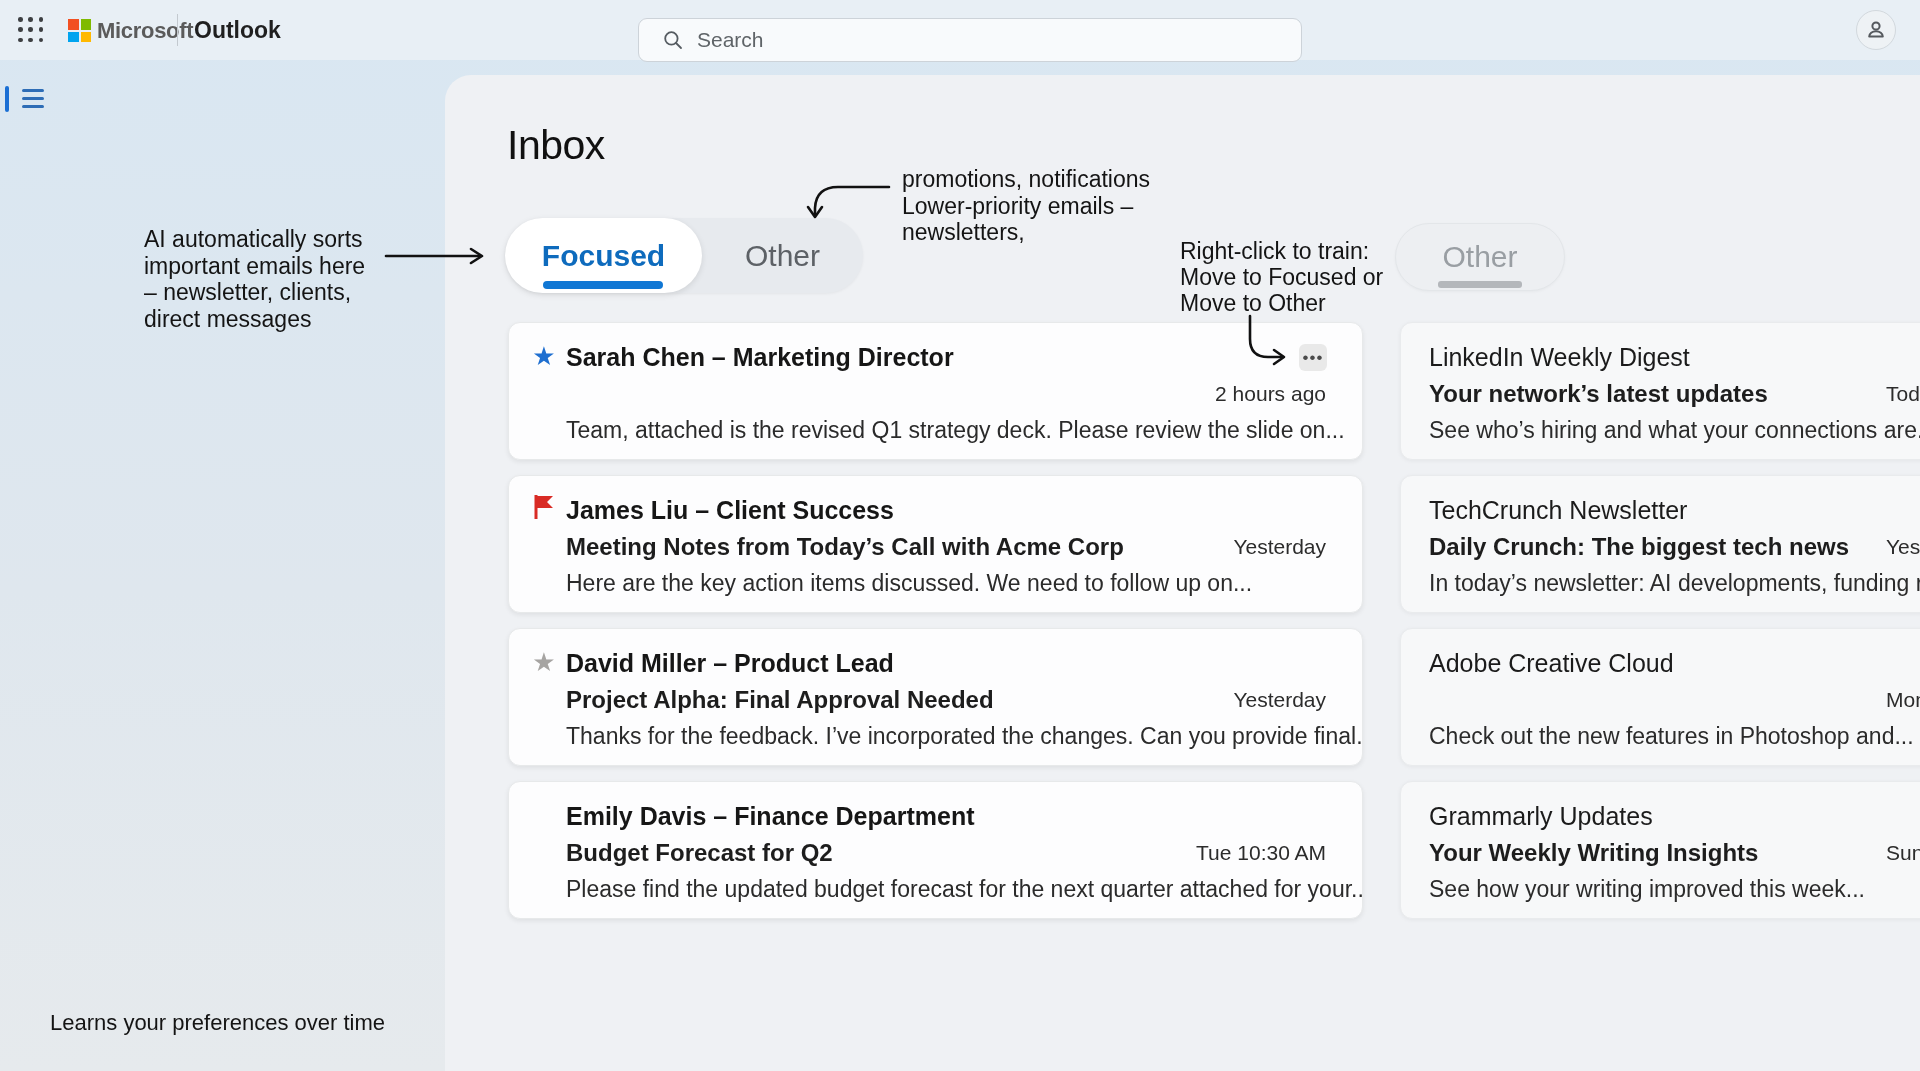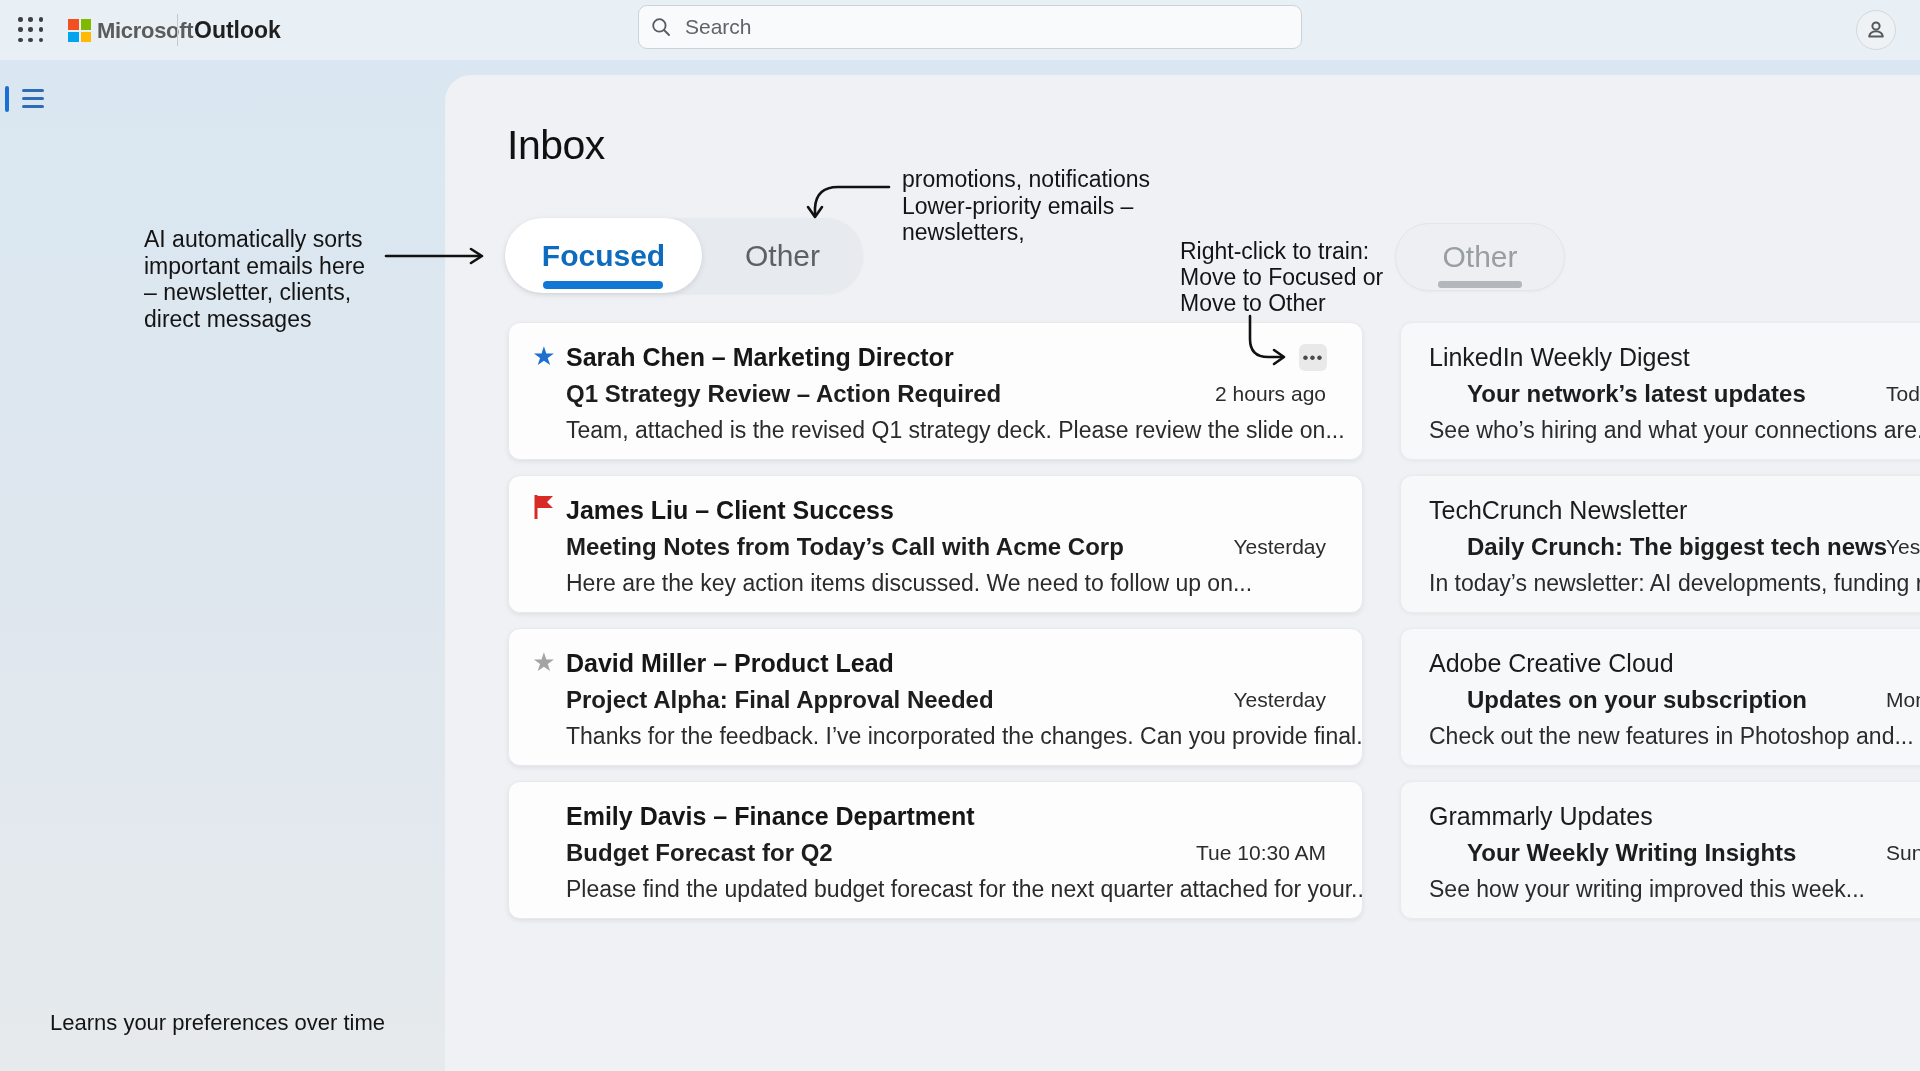--- a/index.html
+++ b/index.html
@@ -14,23 +14,23 @@
             background:#e8eff5; }
   .waffle { position:absolute; left:18px; top:17px; width:26px; height:26px;
             display:grid; grid-template-columns:repeat(3,1fr); gap:5px; cursor:pointer; }
   .waffle i { width:4.5px; height:4.5px; border-radius:50%; background:#3d3f42; }
   .mslogo { position:absolute; left:68px; top:19px; width:23px; height:23px;
             display:grid; grid-template-columns:1fr 1fr; gap:2px; }
   .mslogo i { width:10.5px; height:10.5px; }
   .ms-label { position:absolute; left:97px; top:18px; font-size:22px; font-weight:700; color:#5b5b5b; letter-spacing:-0.3px; }
   .tb-divider { position:absolute; left:177px; top:14px; width:1px; height:32px; background:#c3c9cf; }
   .app-label { position:absolute; left:194px; top:17px; font-size:23px; font-weight:600; color:#1f1f1f; }
-  .searchbox { position:absolute; left:638px; top:5px; width:664px; height:44px;
+  .searchbox { position:absolute; left:638px; top:18px; width:664px; height:44px;
                background:#f8fafc; border:1px solid #cdd3d9; border-radius:9px;
-               display:flex; align-items:center; padding-left:12px; }
+               display:flex; align-items:center; padding-left:24px; }
   .searchbox svg { flex:0 0 auto; }
   .searchbox input { border:none; outline:none; background:transparent;
                font-family:inherit; font-size:21px; color:#3a3f44; margin-left:14px; width:560px; }
   .searchbox input::placeholder { color:#5f6468; opacity:1; }
   .profile { position:absolute; left:1856px; top:10px; width:40px; height:40px;
              border-radius:50%; border:1.5px solid #d2d8dd; background:#eef2f5;
              display:flex; align-items:center; justify-content:center; cursor:pointer; }
   
   .accent-bar { position:absolute; left:5px; top:86px; width:4px; height:26px;
                 background:#1a6fd4; border-radius:2px; }
@@ -71,21 +71,21 @@
           box-shadow:0 1px 4px rgba(0,0,0,.05); }
   .card .icon { position:absolute; left:20px; top:18px; width:30px; height:30px;
           font-size:26px; line-height:30px; text-align:center; }
   .icon-star-blue { color:#1f6fd0; }
   .icon-star-gray { color:#a6a4a2; }
   .card .sender  { position:absolute; left:57px; top:20px; font-size:25px; font-weight:700; color:#161616; white-space:nowrap; }
   .card .subject { position:absolute; left:57px; top:57px; font-size:24px; font-weight:700; color:#1d1d1d; white-space:nowrap; }
   .card .preview { position:absolute; left:57px; top:94px; font-size:23px; color:#2b2b2b; white-space:nowrap; }
   .card .time    { position:absolute; right:36px; top:59px; font-size:21px; color:#2c2c2c; white-space:nowrap; }
   .card.right .sender  { left:28px; font-weight:400; color:#1b1b1b; }
-  .card.right .subject { left:28px;margin-left:38px; }
+  .card.right .subject { left:28px; }
   .card.right .preview { left:28px; }
   .card.right .time    { right:auto; left:485px; }
   .more-btn { position:absolute; left:790px; top:21px; width:28px; height:27px;
           background:#e9e9e9; border:none; border-radius:6px; color:#4a4a4a;
           font-size:17px; line-height:25px; letter-spacing:1px; text-align:center; cursor:pointer; }
   
   .note-lower { left:902px; top:166px; width:360px; }
   .note-train { left:1180px; top:238px; width:230px; line-height:26px; }
   .arrows { position:absolute; left:0; top:0; width:1920px; height:1071px; pointer-events:none; }
 </style>
@@ -169,21 +169,20 @@
 </div>
 <div class="note note-train">
   <div>Right-click to train:</div>
   <div>Move to Focused or</div>
   <div>Move to Other</div>
 </div>
 
 <div class="card" style="left:508px; top:322px;">
   <div class="icon icon-star-blue">★</div>
   <div class="sender">Sarah Chen – Marketing Director</div>
-  <div class="subject">Q1 Strategy Review – Action Required</div>
   <div class="preview">Team, attached is the revised Q1 strategy deck. Please review the slide on...</div>
   <div class="time">2 hours ago</div>
   <button class="more-btn">•••</button>
 </div>
 
 <div class="card" style="left:508px; top:475px;">
   <div class="icon">
     <svg width="24" height="26" viewBox="0 0 24 26">
       <line x1="4" y1="1" x2="4" y2="25" stroke="#d92b25" stroke-width="3"></line>
       <path d="M4 2 L21 2 L15 8 L21 14 L4 14 Z" fill="#d92b25"></path>
@@ -219,21 +218,20 @@
 
 <div class="card right" style="top:475px;">
   <div class="sender">TechCrunch Newsletter</div>
   <div class="subject">Daily Crunch: The biggest tech news</div>
   <div class="preview">In today’s newsletter: AI developments, funding rounds...</div>
   <div class="time">Yesterday</div>
 </div>
 
 <div class="card right" style="top:628px;">
   <div class="sender">Adobe Creative Cloud</div>
-  <div class="subject">Updates on your subscription</div>
   <div class="preview">Check out the new features in Photoshop and...</div>
   <div class="time">Monday</div>
 </div>
 
 <div class="card right" style="top:781px;">
   <div class="sender">Grammarly Updates</div>
   <div class="subject">Your Weekly Writing Insights</div>
   <div class="preview">See how your writing improved this week...</div>
   <div class="time">Sun</div>
 </div>

